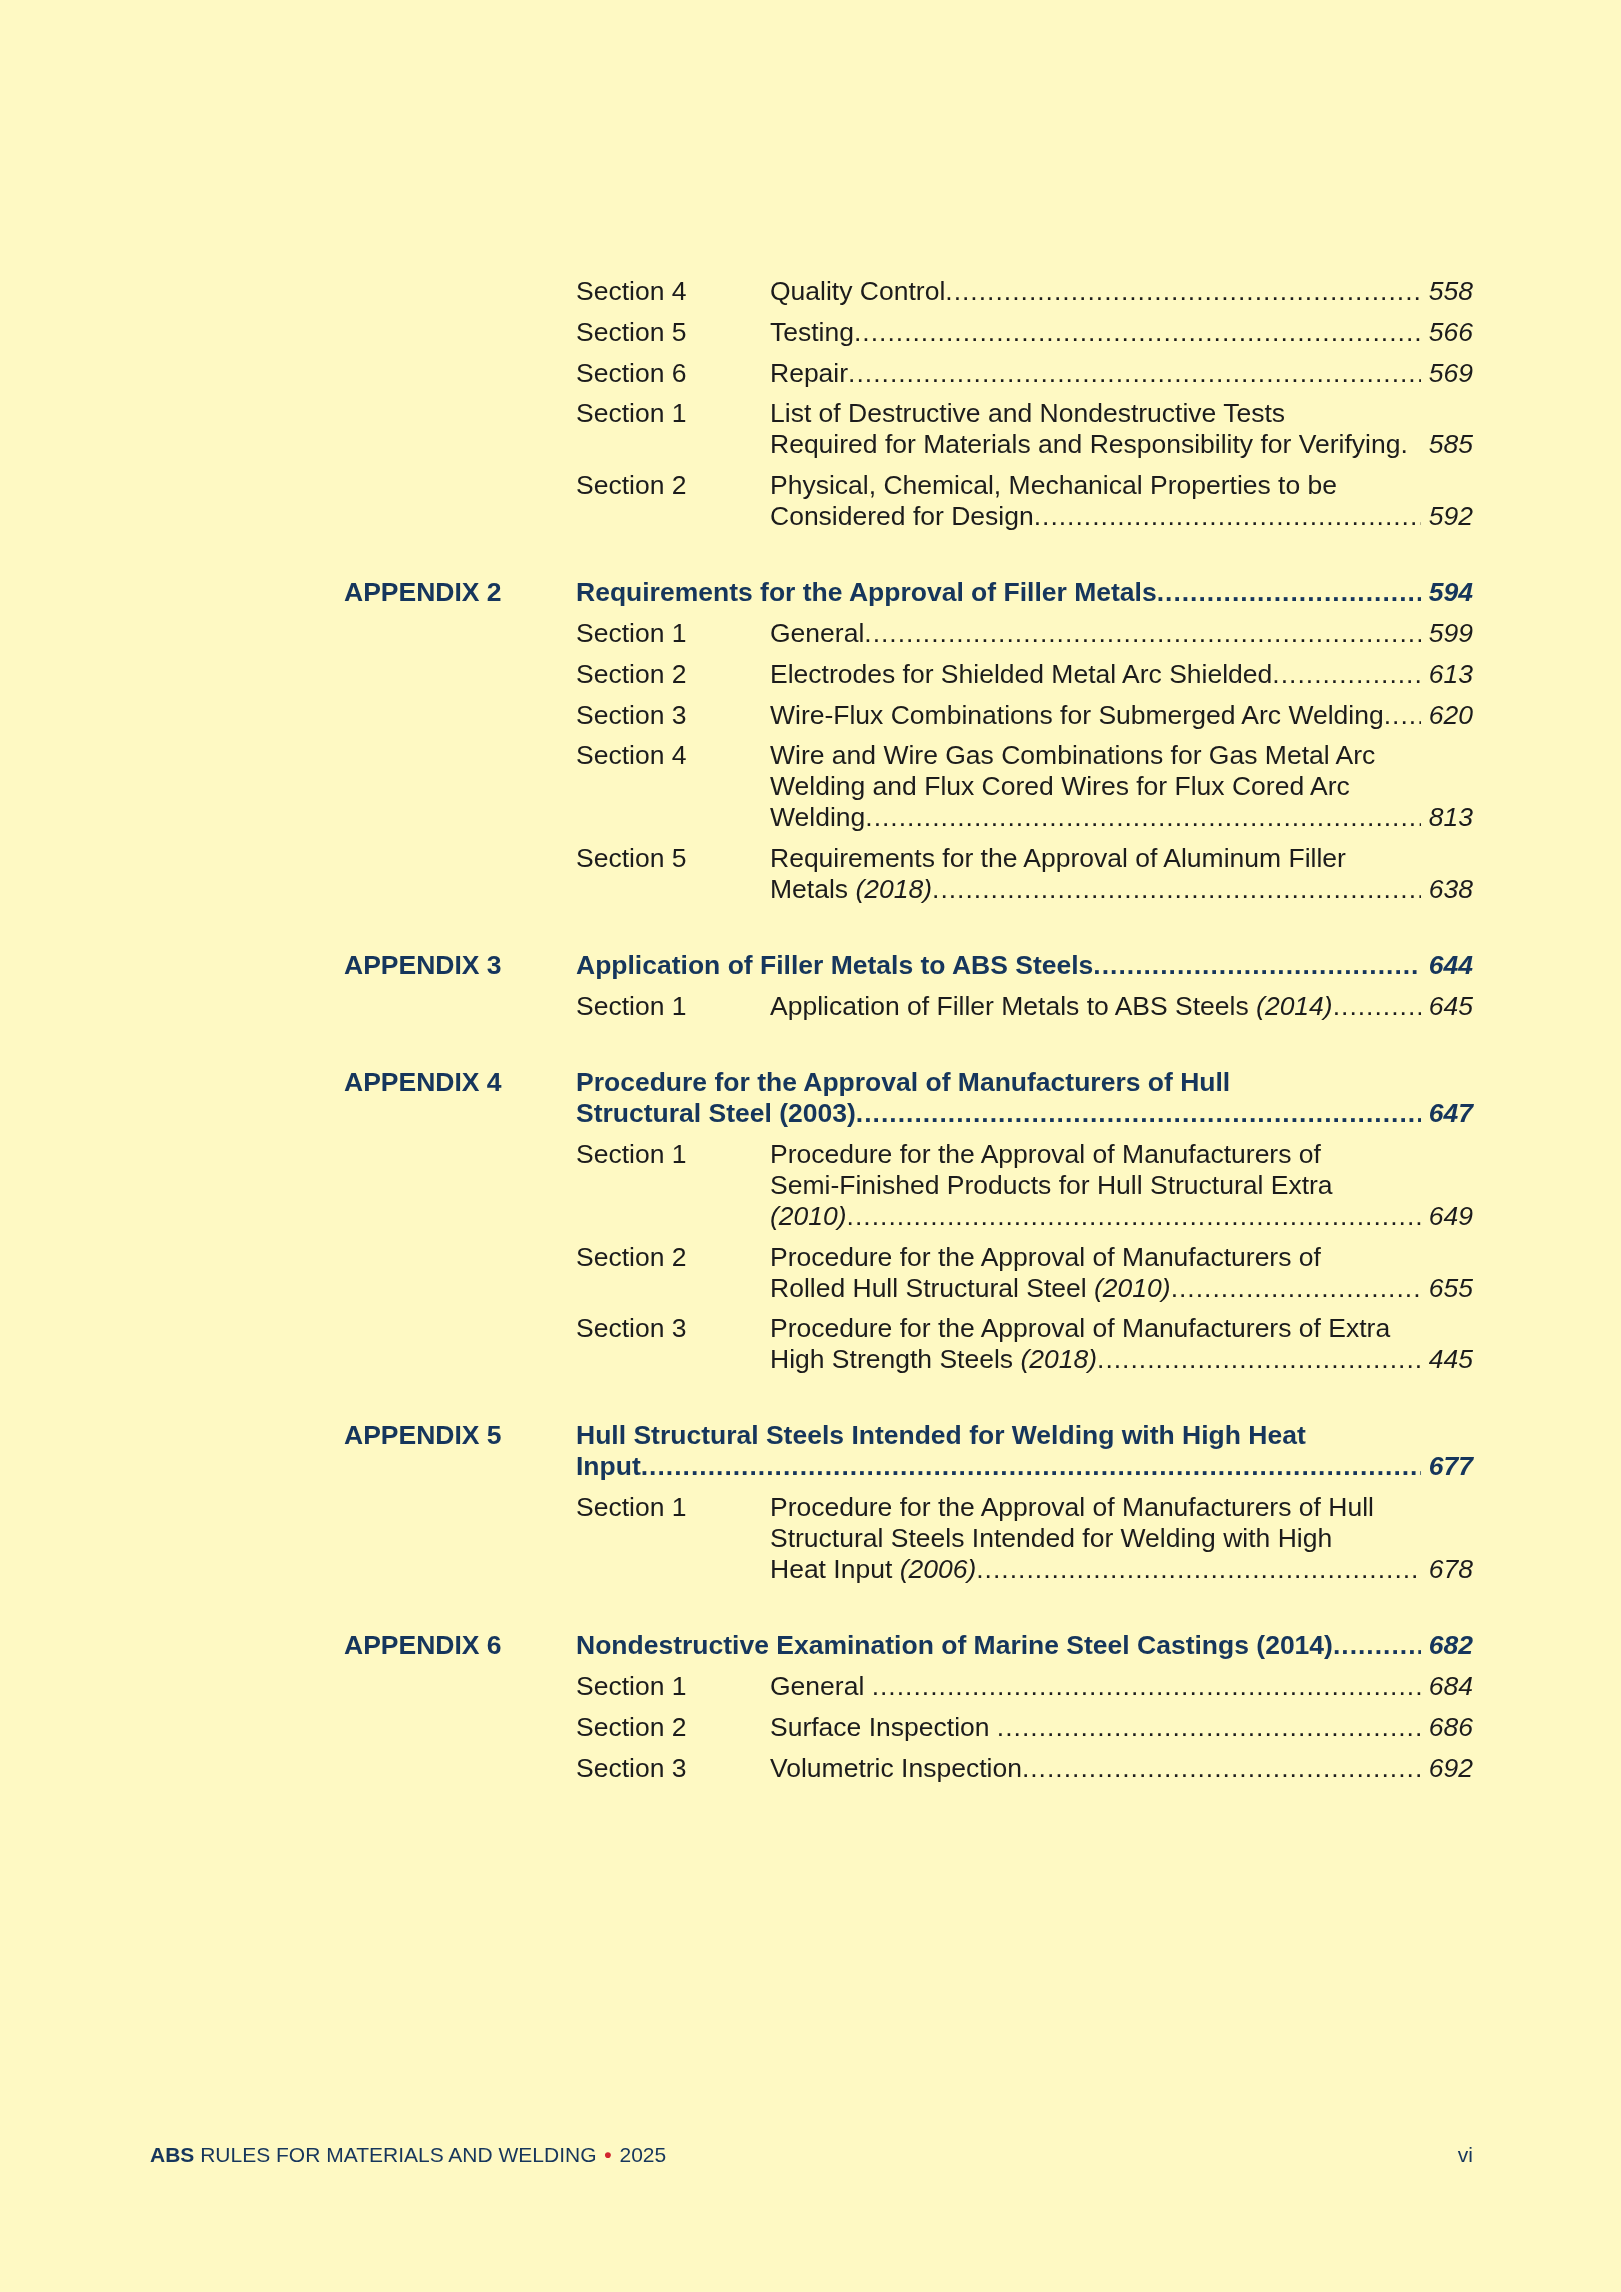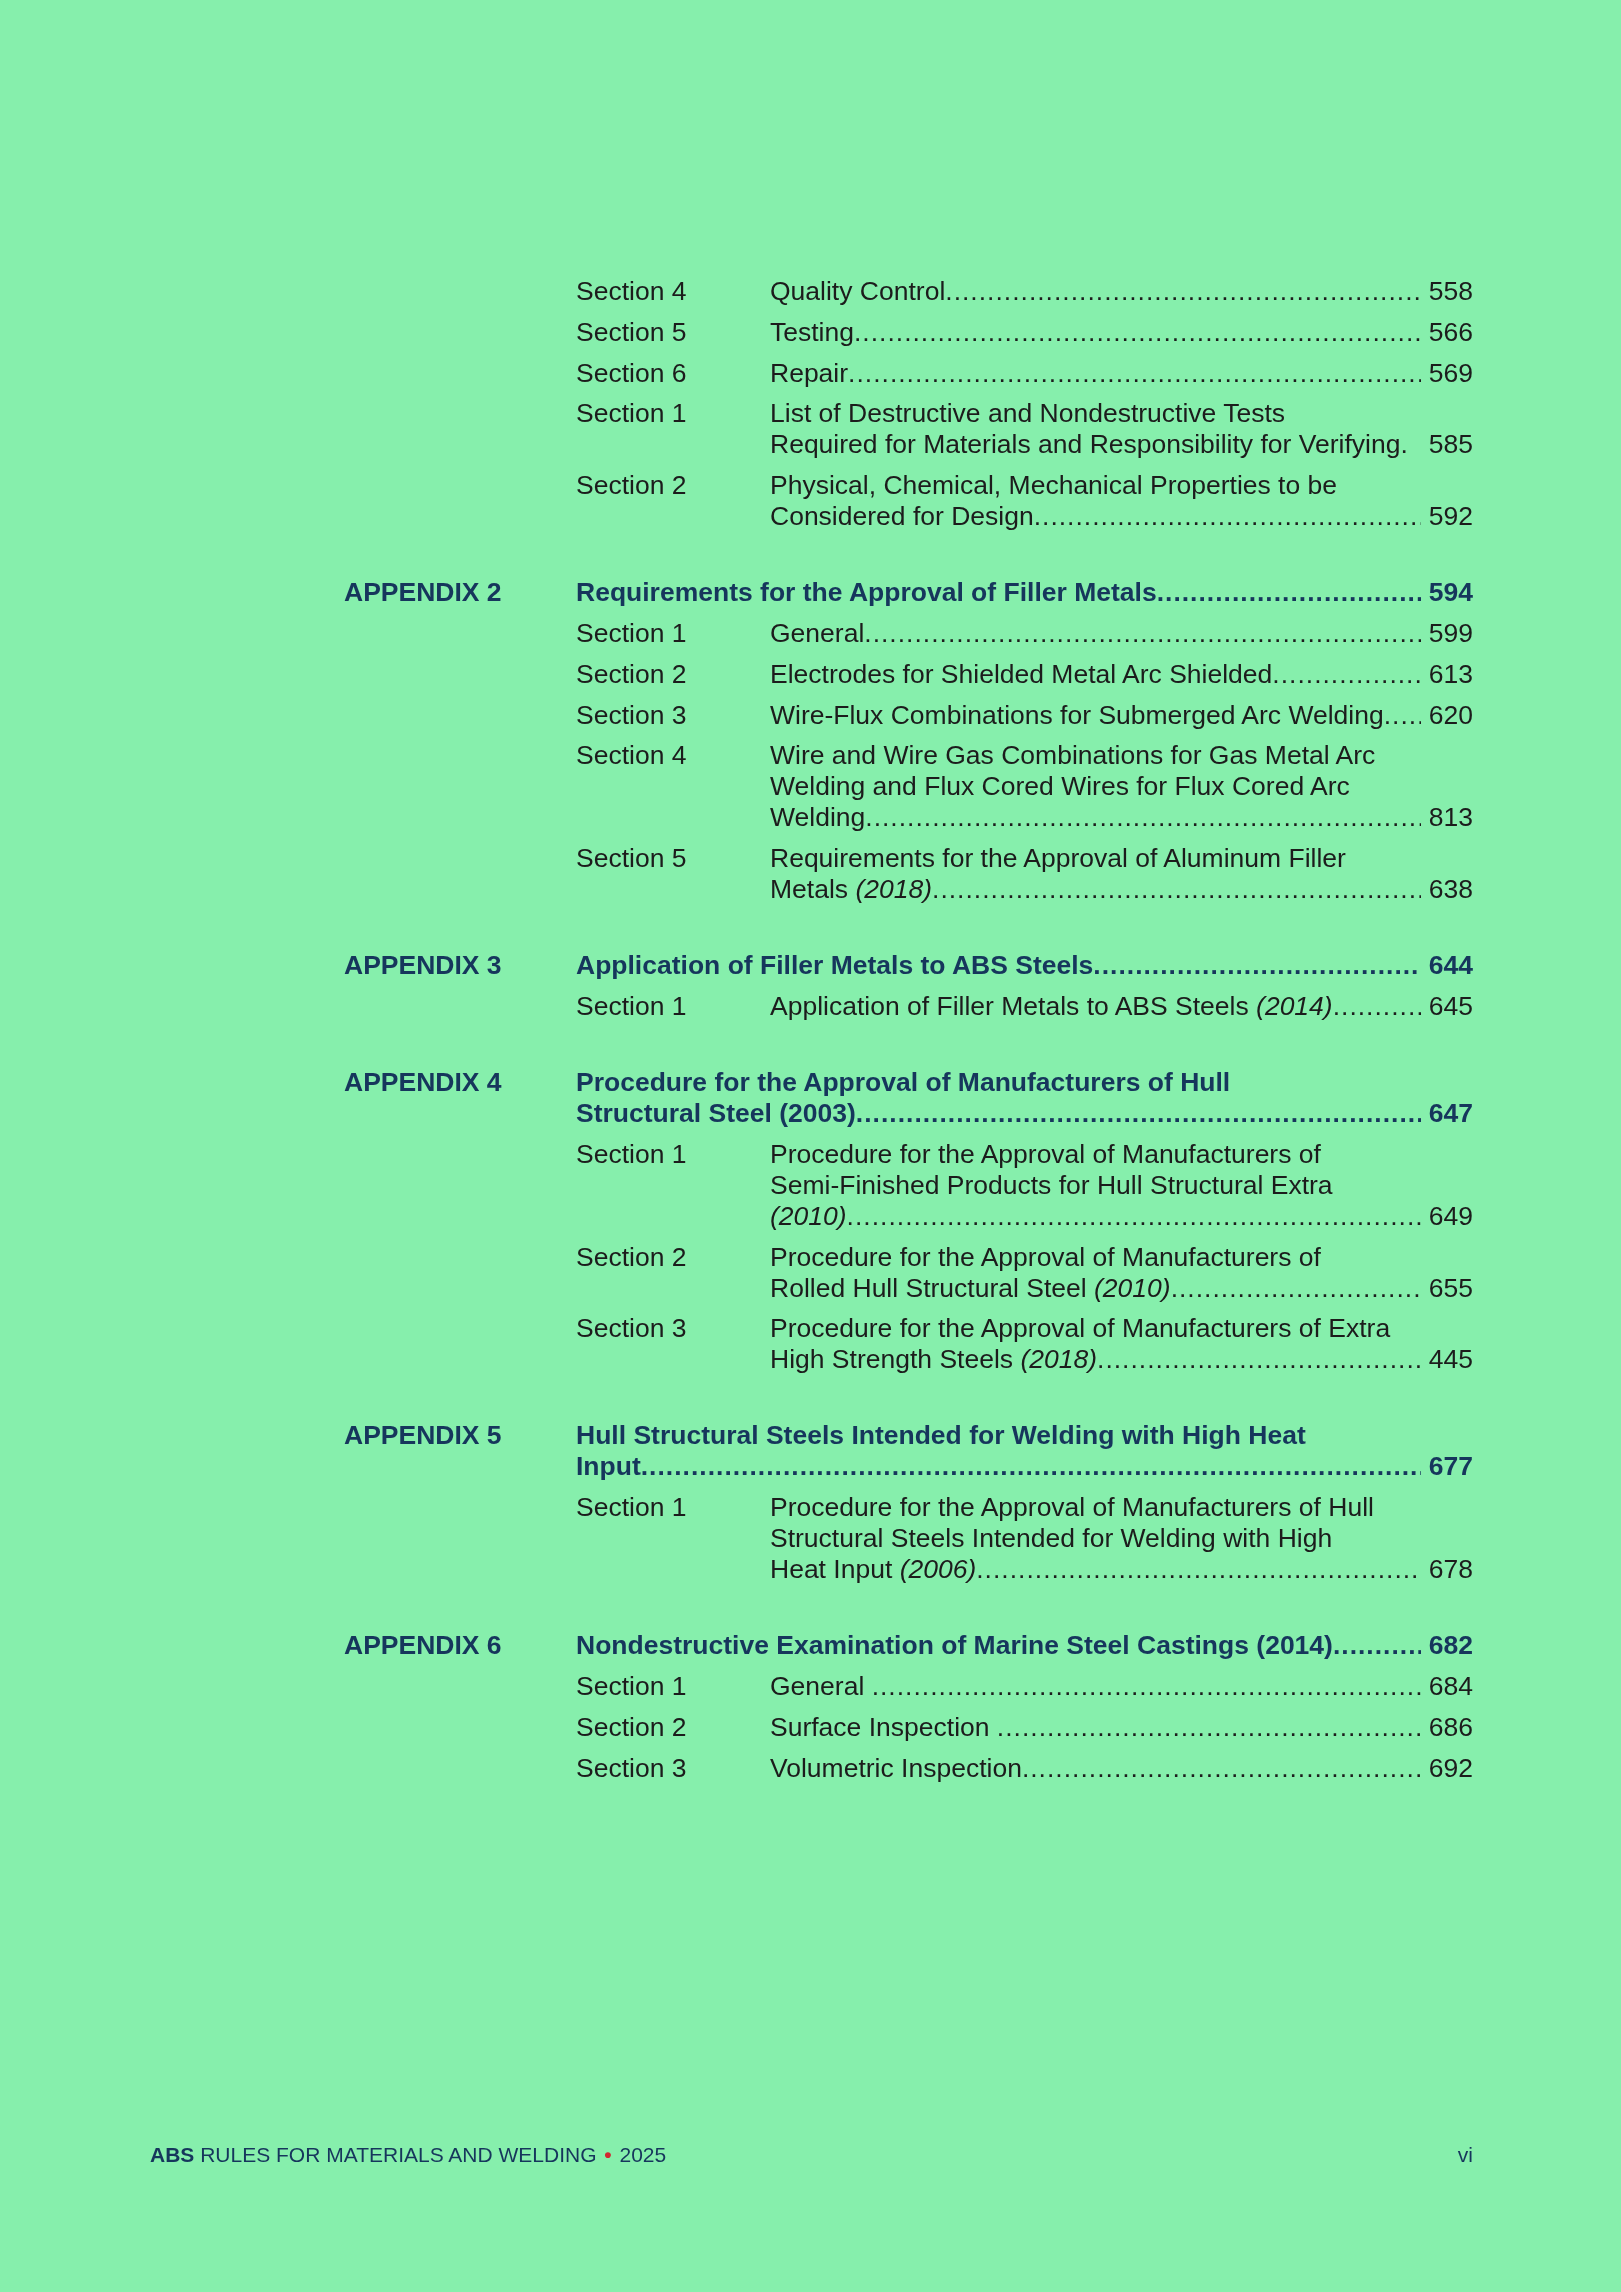--- a/index.html
+++ b/index.html
@@ -1,21 +1,21 @@
 <!DOCTYPE html>
 <html><head>
 <meta charset="utf-8">
 <title>Document</title>
 <style>
   html, body { margin: 0; padding: 0; background: #ffffff; }
   .page {
     position: relative;
     width: 1621px;
     height: 2293px;
-    background: #86efac;
+    background: #fef9c3;
     font-family: "Liberation Sans", "DejaVu Sans", sans-serif;
     color: #1c1c1c;
     overflow: hidden;
   }
   .toc {
     position: absolute;
     left: 344px;
     top: 276px;
     width: 1129px;
     font-size: 26.5px;
@@ -39,21 +39,21 @@
     flex: 1 1 auto;
     overflow: hidden;
     white-space: nowrap;
     min-width: 0;
   }
   .leader::after {
     content: "....................................................................................................................................................................";
     letter-spacing: 1px;
   }
   .leader.none::after { content: ""; }
-  .pg { flex: 0 0 auto; margin-left: 8px; }
+  .pg { flex: 0 0 auto; margin-left: 8px; font-style: italic; }
   .group-head, .group-head .lbl1, .group-head .pg, .group-head .leader::after {
     font-weight: bold;
     color: #16365c;
   }
   .footer {
     position: absolute;
     left: 150px;
     right: 148px;
     top: 2143px;
     display: flex;

